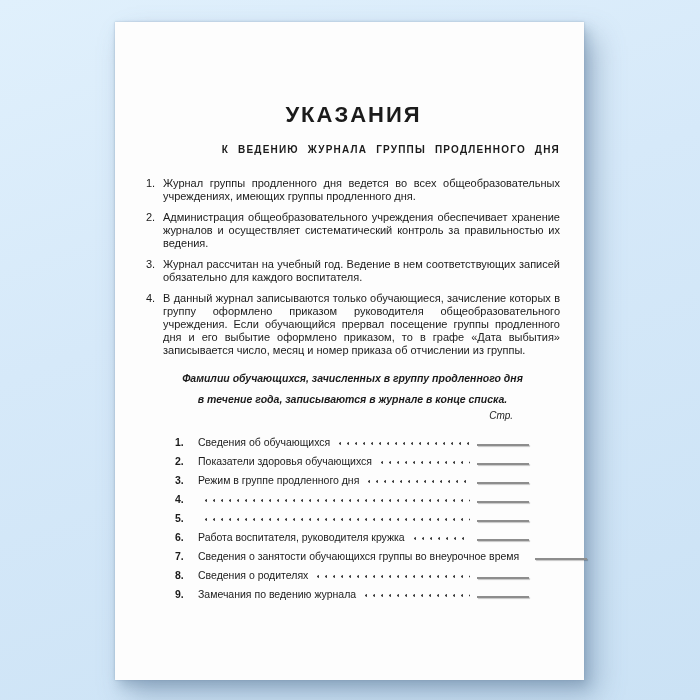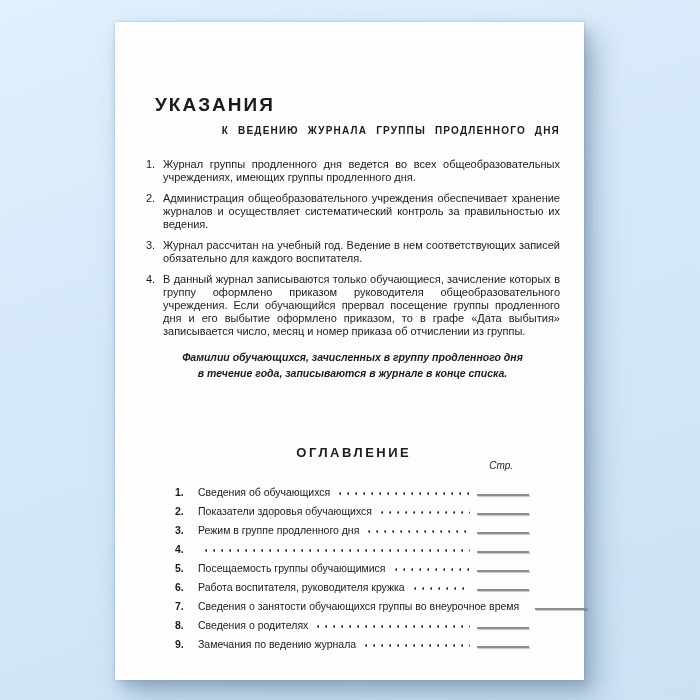--- a/index.html
+++ b/index.html
@@ -25,23 +25,23 @@
     box-sizing: border-box;
     padding: 64px 24px 0 30px;
     background: #fdfdfd;
     color: #1b1b1b;
     box-shadow:
       0 0 2px rgba(120,145,170,0.55),
       4px 6px 10px rgba(95,125,155,0.30),
       12px 15px 26px rgba(95,125,155,0.45);
   }
   .doc-title {
-    margin: 8px;
-    text-align: left;
-    font-size: 19px;
+    margin: 16px;
+    text-align: center;
+    font-size: 22px;
     font-weight: bold;
     letter-spacing: 2px;
     text-indent: 2px;
   }
   .doc-subtitle {
     margin: 9px 0 0 0;
     text-align: right;
     font-size: 10px;
     font-weight: bold;
     letter-spacing: 1.2px;
@@ -61,21 +61,21 @@
   }
   .para-num {
     position: absolute;
     left: 1px;
     top: 0;
   }
   .note {
     margin: 11px 0 0 0;
     text-align: center;
     font-size: 10.5px;
-    line-height: 16px;
+    line-height: 21px;
     font-weight: bold;
     font-style: italic;
     white-space: pre-line;
   }
   .toc-heading {
     margin: 64px 0 0 0;
     text-align: center;
     font-size: 13px;
     font-weight: bold;
     letter-spacing: 2.5px;
@@ -149,21 +149,20 @@
       </div>
       <div class="para">
         <span class="para-num">4.</span>
         <span class="para-text">В данный журнал записываются только обучающиеся, зачисление которых в группу оформлено приказом руководителя общеобразовательного учреждения. Если обучающийся прервал посещение группы продленного дня и его выбытие оформлено приказом, то в графе «Дата выбытия» записывается число,  месяц и номер приказа об отчислении из группы.</span>
       </div>
     </div>
 
     <p class="note">Фамилии обучающихся, зачисленных в группу продленного дня
 в течение года, записываются в журнале в конце списка.</p>
 
-    <h3 class="toc-heading">ОГЛАВЛЕНИЕ</h3>
     <div class="page-col-label">Стр.</div>
 
     <div class="toc">
       <div class="toc-row">
         <span class="toc-num">1.</span>
         <span class="toc-label">Сведения об обучающихся</span>
         <span class="toc-dots"></span>
         <span class="toc-line"></span>
       </div>
       <div class="toc-row">
@@ -178,21 +177,20 @@
         <span class="toc-dots"></span>
         <span class="toc-line"></span>
       </div>
       <div class="toc-row">
         <span class="toc-num">4.</span>
         <span class="toc-dots"></span>
         <span class="toc-line"></span>
       </div>
       <div class="toc-row">
         <span class="toc-num">5.</span>
-        <span class="toc-label">Посещаемость группы обучающимися</span>
         <span class="toc-dots"></span>
         <span class="toc-line"></span>
       </div>
       <div class="toc-row">
         <span class="toc-num">6.</span>
         <span class="toc-label">Работа воспитателя, руководителя кружка</span>
         <span class="toc-dots"></span>
         <span class="toc-line"></span>
       </div>
       <div class="toc-row">

